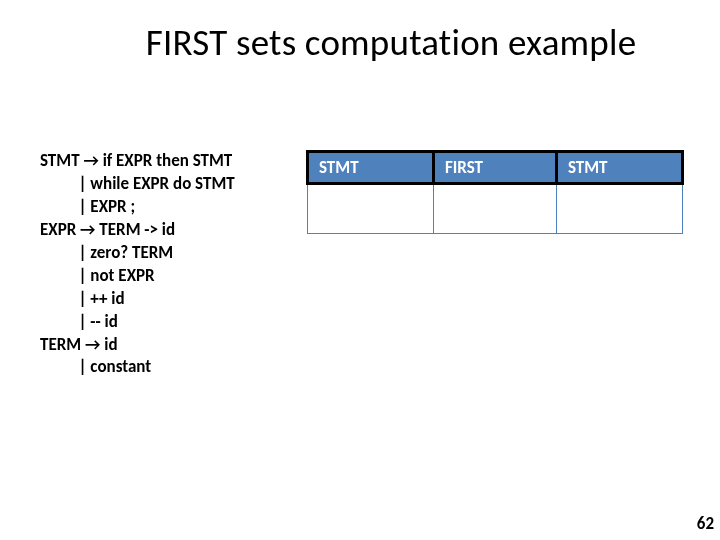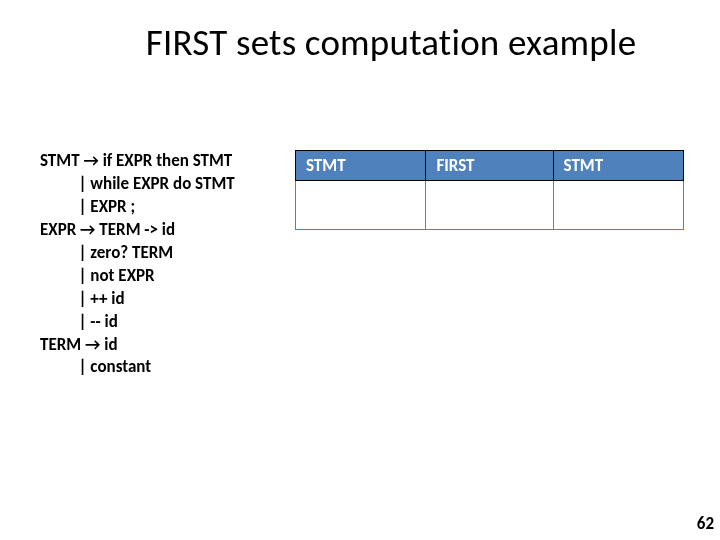--- a/index.html
+++ b/index.html
@@ -26,21 +26,21 @@
     padding: 20px 0 0 62px;
     letter-spacing: 0.2px;
     font-family: "Calibri", "Segoe UI", Arial, sans-serif;
   }
   .content {
     position: absolute;
     top: 150px;
     left: 40px;
     right: 36px;
     display: flex;
-    gap: 5px;
+    gap: 16px;
   }
   .grammar {
     width: 250px;
     font-family: "Calibri", "Segoe UI", Arial, sans-serif;
     font-size: 17px;
     font-weight: 700;
     line-height: 1.35;
     white-space: pre;
   }
   .table-wrap {
@@ -50,21 +50,21 @@
     border-collapse: collapse;
     width: 100%;
   }
   th {
     background: #4f81bd;
     color: #ffffff;
     font-weight: 700;
     text-align: left;
     padding: 4px 10px;
     font-size: 17px;
-    border: 1px solid #000000;
+    border: 3px solid #000000;
     font-family: "Calibri", "Segoe UI", Arial, sans-serif;
   }
   td {
     border: 1px solid #4f81bd;
     height: 46px;
     background: #ffffff;
   }
   .page-num {
     position: absolute;
     bottom: 6px;

